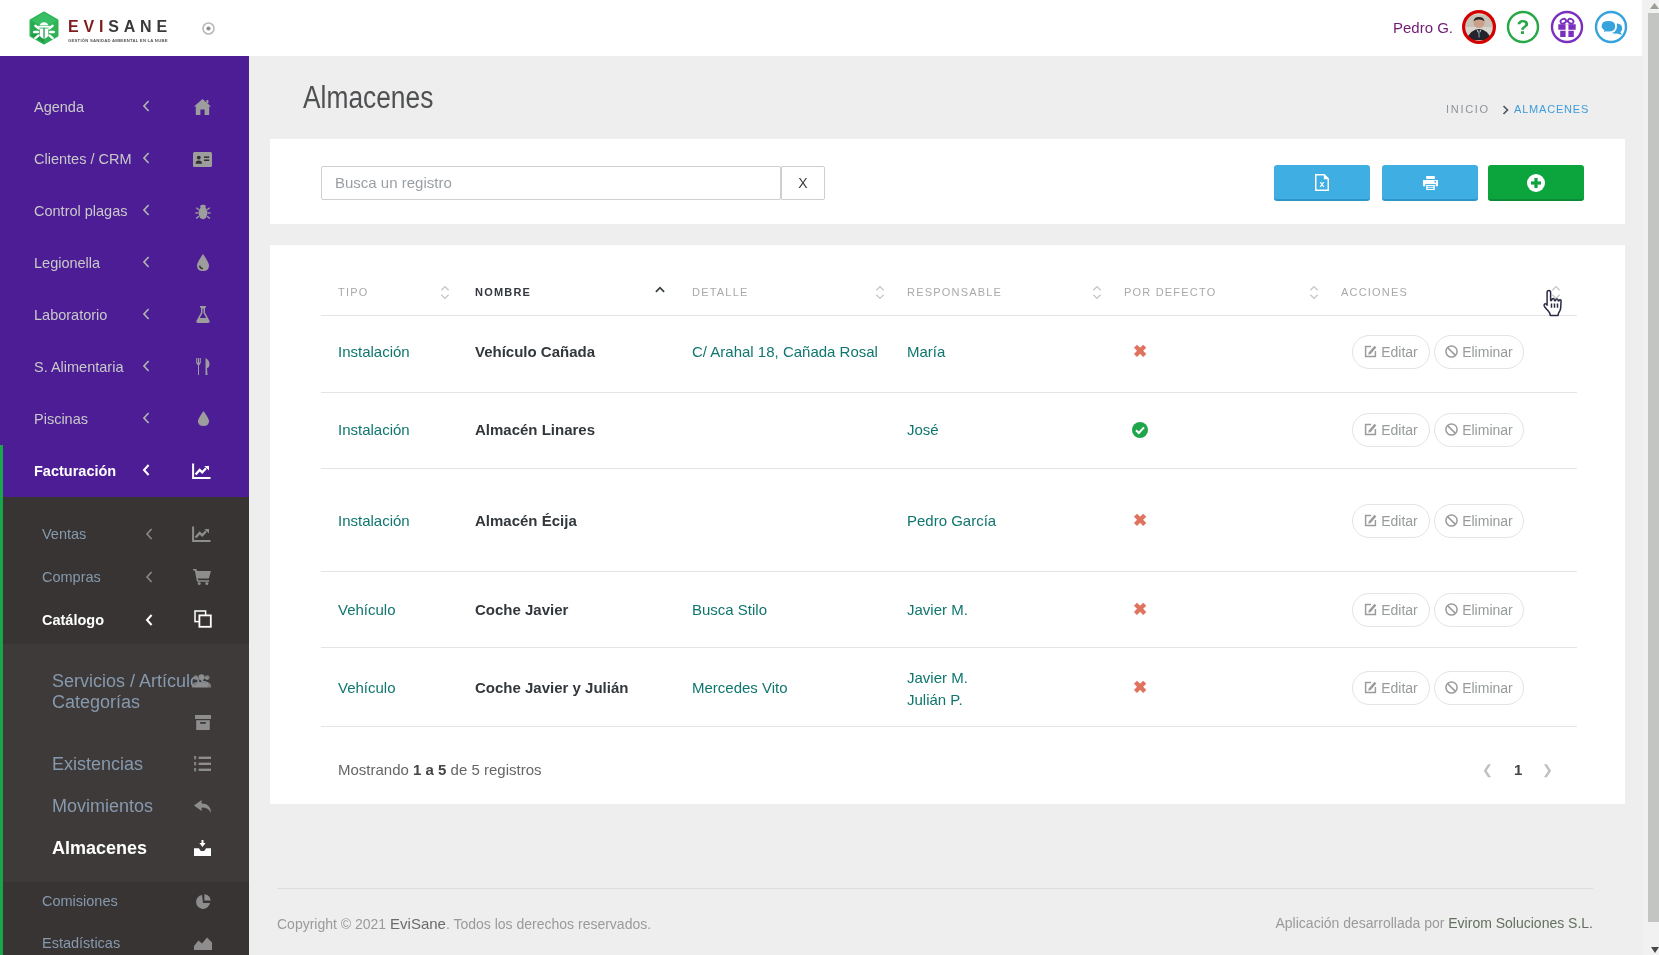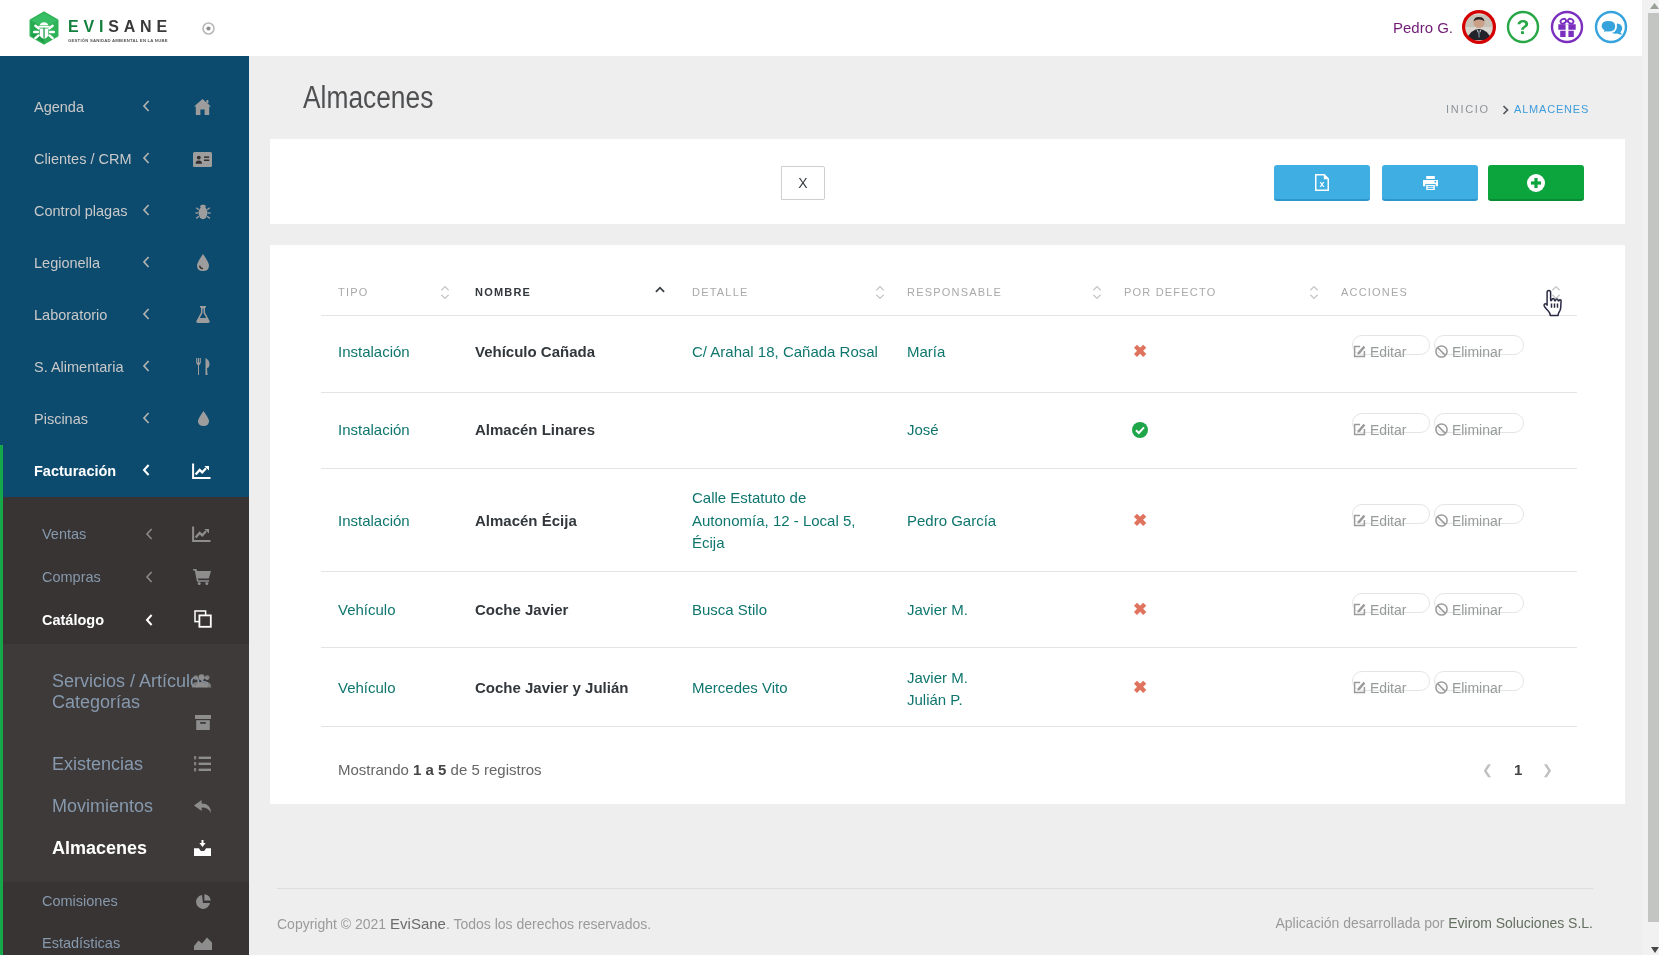--- a/index.html
+++ b/index.html
@@ -3,21 +3,21 @@
 <meta charset="utf-8">
 <title>Almacenes</title>
 <style>
 *{margin:0;padding:0;box-sizing:border-box}
 html,body{width:1659px;height:955px;overflow:hidden}
 body{font-family:"Liberation Sans",sans-serif;background:#eeeeee;position:relative}
 .abs{position:absolute}
 
 #topbar{position:absolute;left:0;top:0;width:1659px;height:56px;background:#ffffff;z-index:5}
 
-#sidebar{position:absolute;left:0;top:56px;width:249px;height:642px;background:#0c4a6e;z-index:4}
+#sidebar{position:absolute;left:0;top:56px;width:249px;height:642px;background:#4c1d95;z-index:4}
 #submenu-bg{position:absolute;left:0;top:441px;width:249px;height:458px;background:#383434}
 #subsub-bg{position:absolute;left:0;top:588px;width:249px;height:238px;background:#3e3a3a}
 #green-bar{position:absolute;left:0;top:389px;width:3px;height:510px;background:#17a74b}
 .mi{position:absolute;left:34px;height:20px;line-height:20px;font-size:14.5px;color:#c9c9c9;white-space:nowrap}
 .mi2{position:absolute;left:42px;height:20px;line-height:20px;font-size:14.5px;color:#8699ad;white-space:nowrap}
 .mi3{position:absolute;left:52px;height:20px;line-height:20px;font-size:18px;color:#8699ad;white-space:nowrap}
 .mact{color:#ffffff;font-weight:bold}
 
 #content{position:absolute;left:249px;top:56px;width:1393px;height:899px;background:#eeeeee}
 h1.title{position:absolute;left:54px;top:24px;font-size:31px;font-weight:normal;color:#4f5052;letter-spacing:0;transform:scaleX(.85);transform-origin:left top}
@@ -33,21 +33,21 @@
 .btn-blue{background:#3eaee3;border-bottom:2px solid #2c96c8}
 .btn-green{background:#0ca53d;border-bottom:2px solid #0a8c34}
 
 .th{position:absolute;font-size:11px;letter-spacing:1.2px;color:#a9a9a9;height:14px;line-height:14px;white-space:nowrap}
 .th.dark{color:#33383d;font-weight:bold}
 .hr{position:absolute;left:51px;width:1256px;height:0;border-top:1px solid #e4e4e4}
 .td{position:absolute;font-size:15px;color:#0f766e;white-space:nowrap;height:20px;line-height:20px}
 .td.b{font-weight:bold;color:#32373c}
 .sort{position:absolute;width:10px}
 .xmark{position:absolute;font-size:17px;font-weight:bold;color:#df735d;height:20px;line-height:20px}
-.abtn{position:absolute;height:20px;border:1px solid #e4e4e4;border-radius:17px;background:#fff;color:#969c98;font-size:14px;line-height:32px}
+.abtn{position:absolute;height:34px;border:1px solid #e4e4e4;border-radius:17px;background:#fff;color:#969c98;font-size:14px;text-align:center;line-height:32px}
 
 #footer-line{position:absolute;left:277px;top:888px;width:1316px;border-top:1px solid #ddd}
 .ftxt{position:absolute;top:915px;font-size:14px;color:#9a9a9a;white-space:nowrap}
 
 #sb-track{position:absolute;right:0;top:0;width:17px;height:955px;background:#f1f1f1;z-index:9}
 #sb-thumb{position:absolute;right:0;top:13px;width:11px;height:909px;background:#c2c5c2;z-index:10}
 </style>
 </head>
 <body>
 <div id="sidebar">
@@ -222,21 +222,21 @@
     <rect x="15.4" y="16.8" width="1.3" height="10" fill="#1f9e4a"></rect>
     <g stroke="#ffffff" stroke-width="2.4" stroke-linecap="round" fill="none">
       <path d="M10.6 17.4 L7.4 14.8"></path>
         <path d="M21.4 17.4 L24.6 14.8"></path>
       <path d="M9.9 21 L6.2 21"></path>
         <path d="M22.1 21 L25.8 21"></path>
       <path d="M10.6 24.4 L7.4 27.2"></path>
         <path d="M21.4 24.4 L24.6 27.2"></path>
     </g>
   </svg>
-  <div class="abs" style="left:68px;top:18px;font-size:16px;font-weight:bold;letter-spacing:4.8px;color:#3a3a3a"><span style="color:#15803d">EVI</span>SANE</div>
+  <div class="abs" style="left:68px;top:18px;font-size:16px;font-weight:bold;letter-spacing:4.8px;color:#3a3a3a"><span style="color:#7f1d1d">EVI</span>SANE</div>
   <div class="abs" style="left:68px;top:38px;font-size:8px;color:#555;letter-spacing:.4px;font-weight:bold;transform:scale(.53);transform-origin:left top;white-space:nowrap">GESTIÓN SANIDAD AMBIENTAL EN LA NUBE</div>
 
   <svg class="abs" style="left:202px;top:22px" width="13" height="13" viewBox="0 0 13 13">
     <circle cx="6.5" cy="6.5" r="5.5" fill="none" stroke="#b9b9b9" stroke-width="1.6"></circle>
     <circle cx="6.5" cy="6.5" r="2.1" fill="#8d8d8d"></circle>
   </svg>
 
   <div class="abs" style="left:1393px;top:19px;font-size:15px;color:#701a75">Pedro G.</div>
   <svg class="abs" style="left:1462px;top:10px" width="34" height="34" viewBox="0 0 34 34">
     <defs>
@@ -280,20 +280,21 @@
   </svg>
 </div>
 <div id="content">
   <h1 class="title">Almacenes</h1>
   <div class="crumb" style="left:1197px;letter-spacing:1.7px">INICIO</div>
   <svg class="abs" style="left:1253px;top:49px" width="7" height="10" viewBox="0 0 7 10">
       <path d="M1.5 1 L5.5 5 L1.5 9" fill="none" stroke="#53565f" stroke-width="1.7"></path>
     </svg>
   <div class="crumb" style="left:1265px;color:#3e9ddb">ALMACENES</div>
   <div class="panel" id="panel-search">
+    <div id="search-input">Busca un registro</div>
     <div id="search-x">X</div>
     <div class="btn btn-blue" style="left:1004px">
       <svg width="14" height="17" viewBox="0 0 14 17">
           <path d="M0 0 L9.5 0 L14 4.5 L14 17 L0 17 Z M1.5 1.5 L1.5 15.5 L12.5 15.5 L12.5 5.2 L8.8 5.2 L8.8 1.5 Z" fill="#fff" fill-rule="evenodd"></path>
           <text x="7" y="13.4" text-anchor="middle" font-family="Liberation Sans" font-size="9" font-weight="bold" fill="#fff">x</text>
         </svg>
     </div>
     <div class="btn btn-blue" style="left:1112px">
       <svg width="15" height="14" viewBox="0 0 15 14" style="margin-top:11px">
           <g fill="#fff">
@@ -360,21 +361,20 @@
     <div class="td" style="left:68px;top:175px">Instalación</div>
     <div class="td b" style="left:205px;top:175px">Almacén Linares</div>
     <div class="td" style="left:637px;top:175px">José</div>
     <svg class="abs" style="left:862px;top:177px" width="16" height="16" viewBox="0 0 16 16">
         <circle cx="8" cy="8" r="8" fill="#1fa54a"></circle>
         <path d="M4 8.2 L6.8 11 L12 5.4" fill="none" stroke="#fff" stroke-width="2"></path>
       </svg>
 
     <div class="td" style="left:68px;top:266px">Instalación</div>
     <div class="td b" style="left:205px;top:266px">Almacén Écija</div>
-    <div class="td" style="left:422px;top:242px;line-height:22.5px;height:68px;white-space:normal;width:180px">Calle Estatuto de Autonomía, 12 - Local 5, Écija</div>
     <div class="td" style="left:637px;top:266px">Pedro García</div>
     <div class="xmark" style="left:863px;top:266px">✖</div>
 
     <div class="td" style="left:68px;top:355px">Vehículo</div>
     <div class="td b" style="left:205px;top:355px">Coche Javier</div>
     <div class="td" style="left:422px;top:355px">Busca Stilo</div>
     <div class="td" style="left:637px;top:355px">Javier M.</div>
     <div class="xmark" style="left:863px;top:355px">✖</div>
 
     <div class="td" style="left:68px;top:433px">Vehículo</div>

